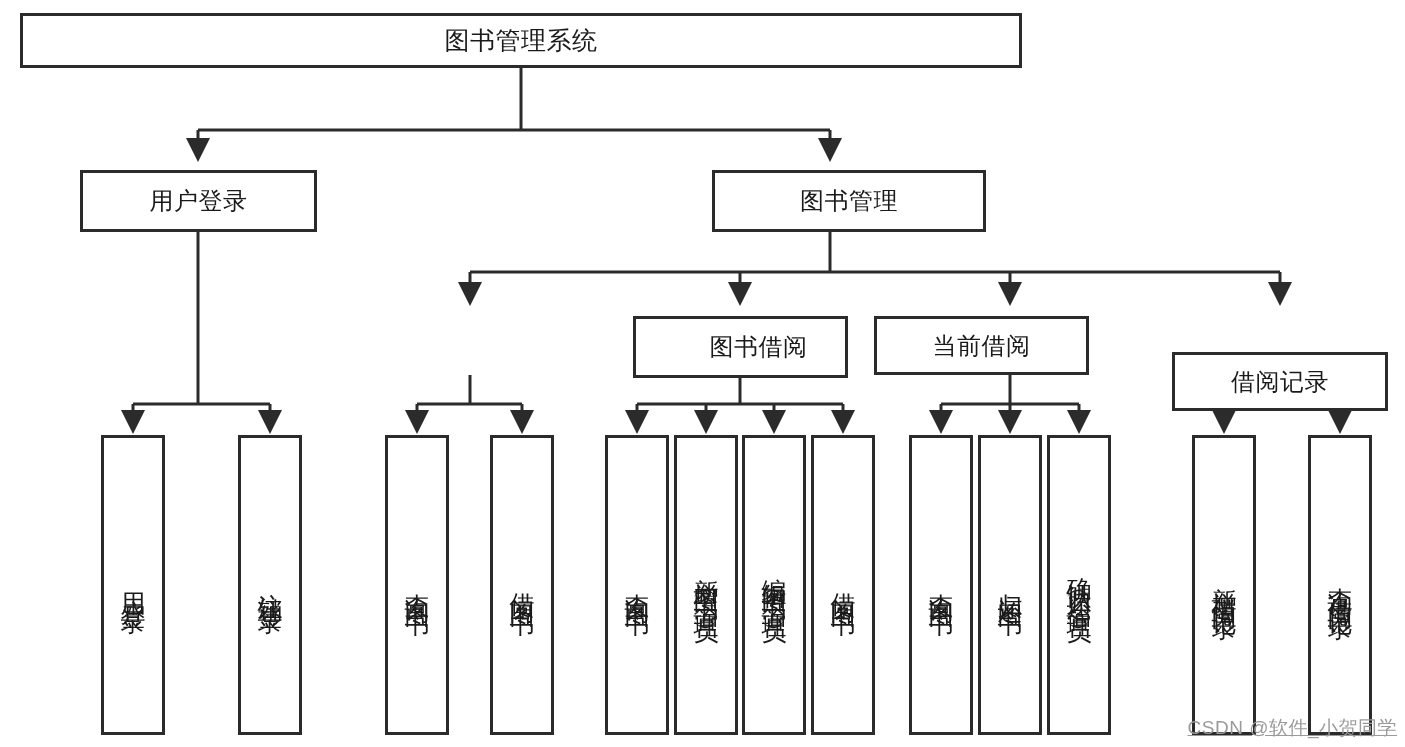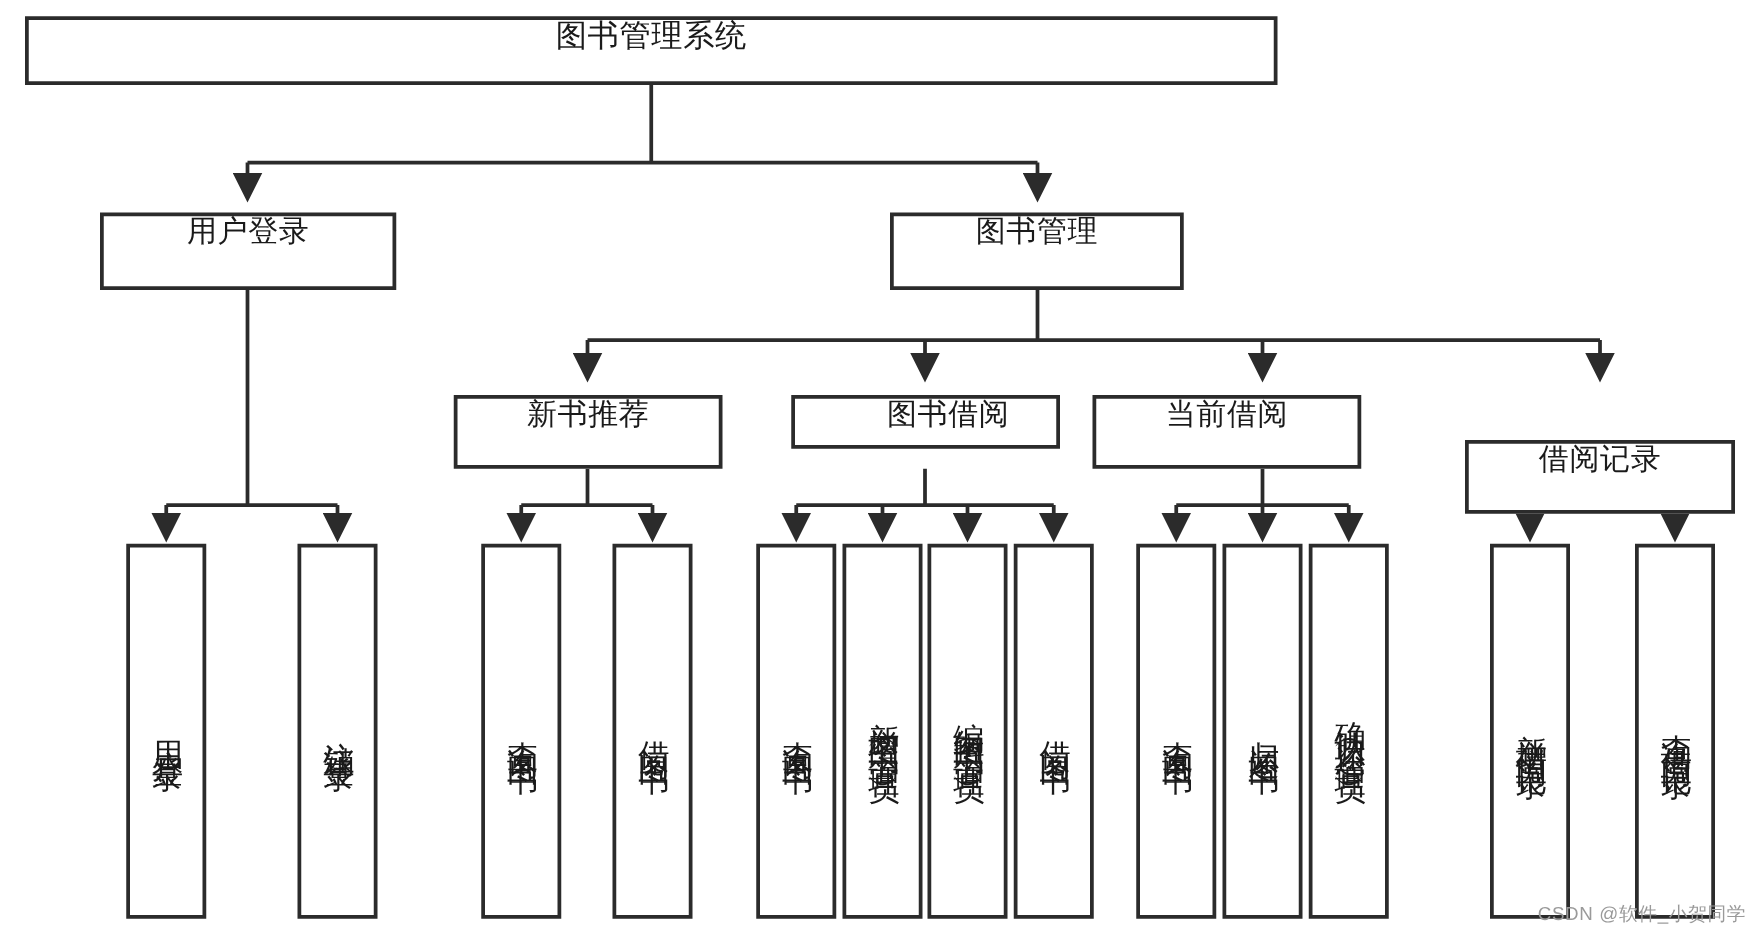--- a/index.html
+++ b/index.html
@@ -24,21 +24,21 @@
     width: 1405px;
     height: 747px;
     pointer-events: none;
   }
   .node {
     position: absolute;
     box-sizing: border-box;
     background: #ffffff;
     border: 3px solid #2b2b2b;
     display: flex;
-    align-items: flex-start;
+    align-items: center;
     justify-content: center;
     color: #1a1a1a;
   }
   .node .lbl {
     display: block;
     text-align: center;
     line-height: 1.08;
     white-space: nowrap;
   }
   
@@ -59,24 +59,25 @@
     text-orientation: upright;
     font-size: 25px;
     line-height: 1.0;
     letter-spacing: 6px;
     white-space: nowrap;
   }
   #watermark {
     position: absolute;
     right: 8px;
     bottom: 6px;
-    font-size: 15px;
+    font-size: 19px;
     color: #9a9a9a;
     letter-spacing: 0.5px;
     white-space: nowrap;
+    text-decoration: underline;
   }
 </style>
 </head>
 <body>
 
 <div id="canvas">
 
   <svg class="lines" viewBox="0 0 1405 747">
     <defs>
       <marker id="arrow" viewBox="0 0 12 12" refX="10" refY="6" markerWidth="8" markerHeight="8" orient="auto-start-reverse">
@@ -128,28 +129,25 @@
     </g>
   </svg>
 
   <div class="node h" id="node-root" style="left:20px; top:13px; width:1002px; height:55px;">
     <span class="lbl">图书管理系统</span>
   </div>
 
   <div class="node h" style="left:80px; top:170px; width:237px; height:62px;">
     <span class="lbl">用户登录</span>
   </div>
-  <div class="node h" style="left:712px; top:170px; width:235px; height:62px;">
+  <div class="node h" style="left:712px; top:170px; width:274px; height:62px;">
     <span class="lbl">图书管理</span>
   </div>
 
-  <div class="node h" style="left:363px; top:316px; width:215px; height:59px;">
-    <span class="lbl">新书推荐</span>
-  </div>
-  <div class="node h" style="left:633px; top:316px; width:215px; height:43px;padding-left:36px;">
+  <div class="node h" style="left:633px; top:316px; width:215px; height:62px;padding-left:36px;">
     <span class="lbl">图书借阅</span>
   </div>
   <div class="node h" style="left:874px; top:316px; width:215px; height:59px;">
     <span class="lbl">当前借阅</span>
   </div>
   <div class="node h" style="left:1172px; top:316px; width:216px; height:59px;margin-top:36px;">
     <span class="lbl">借阅记录</span>
   </div>
 
   <div class="node v" style="left:101px; top:435px; width:64px; height:300px;">

